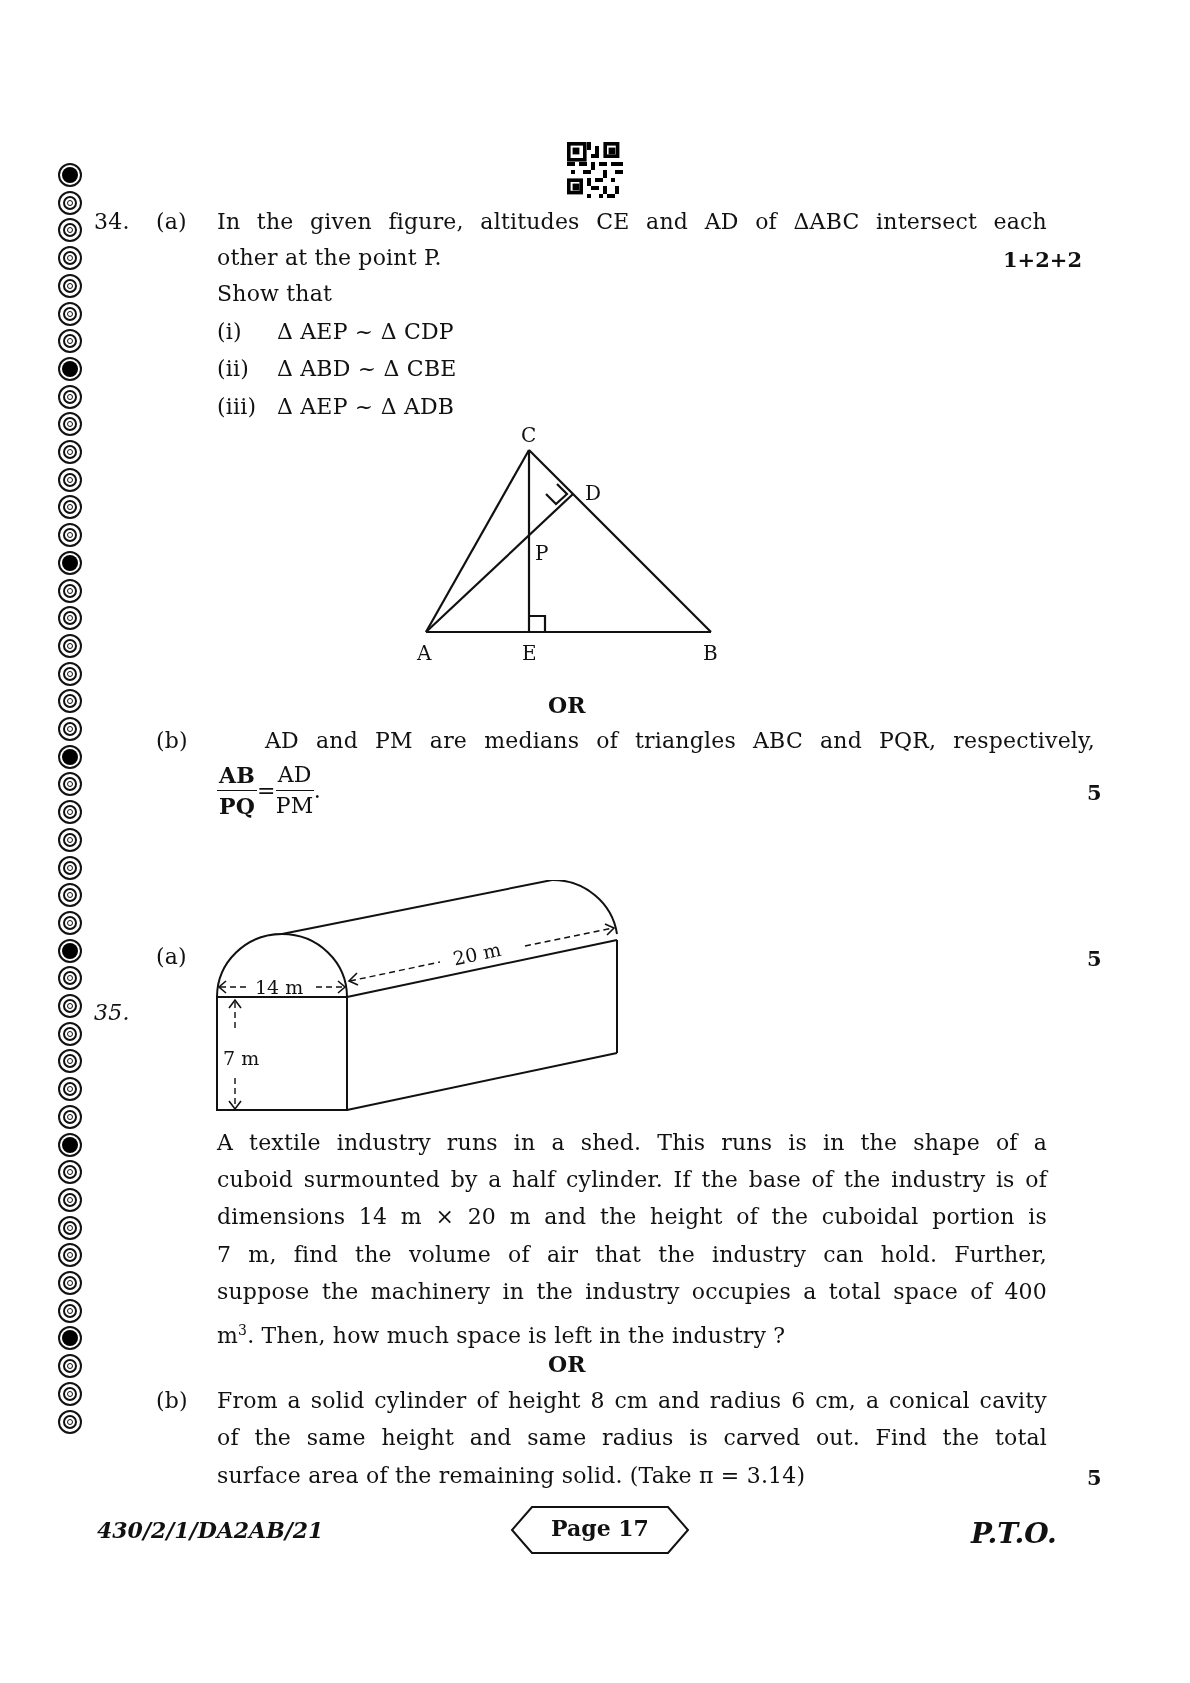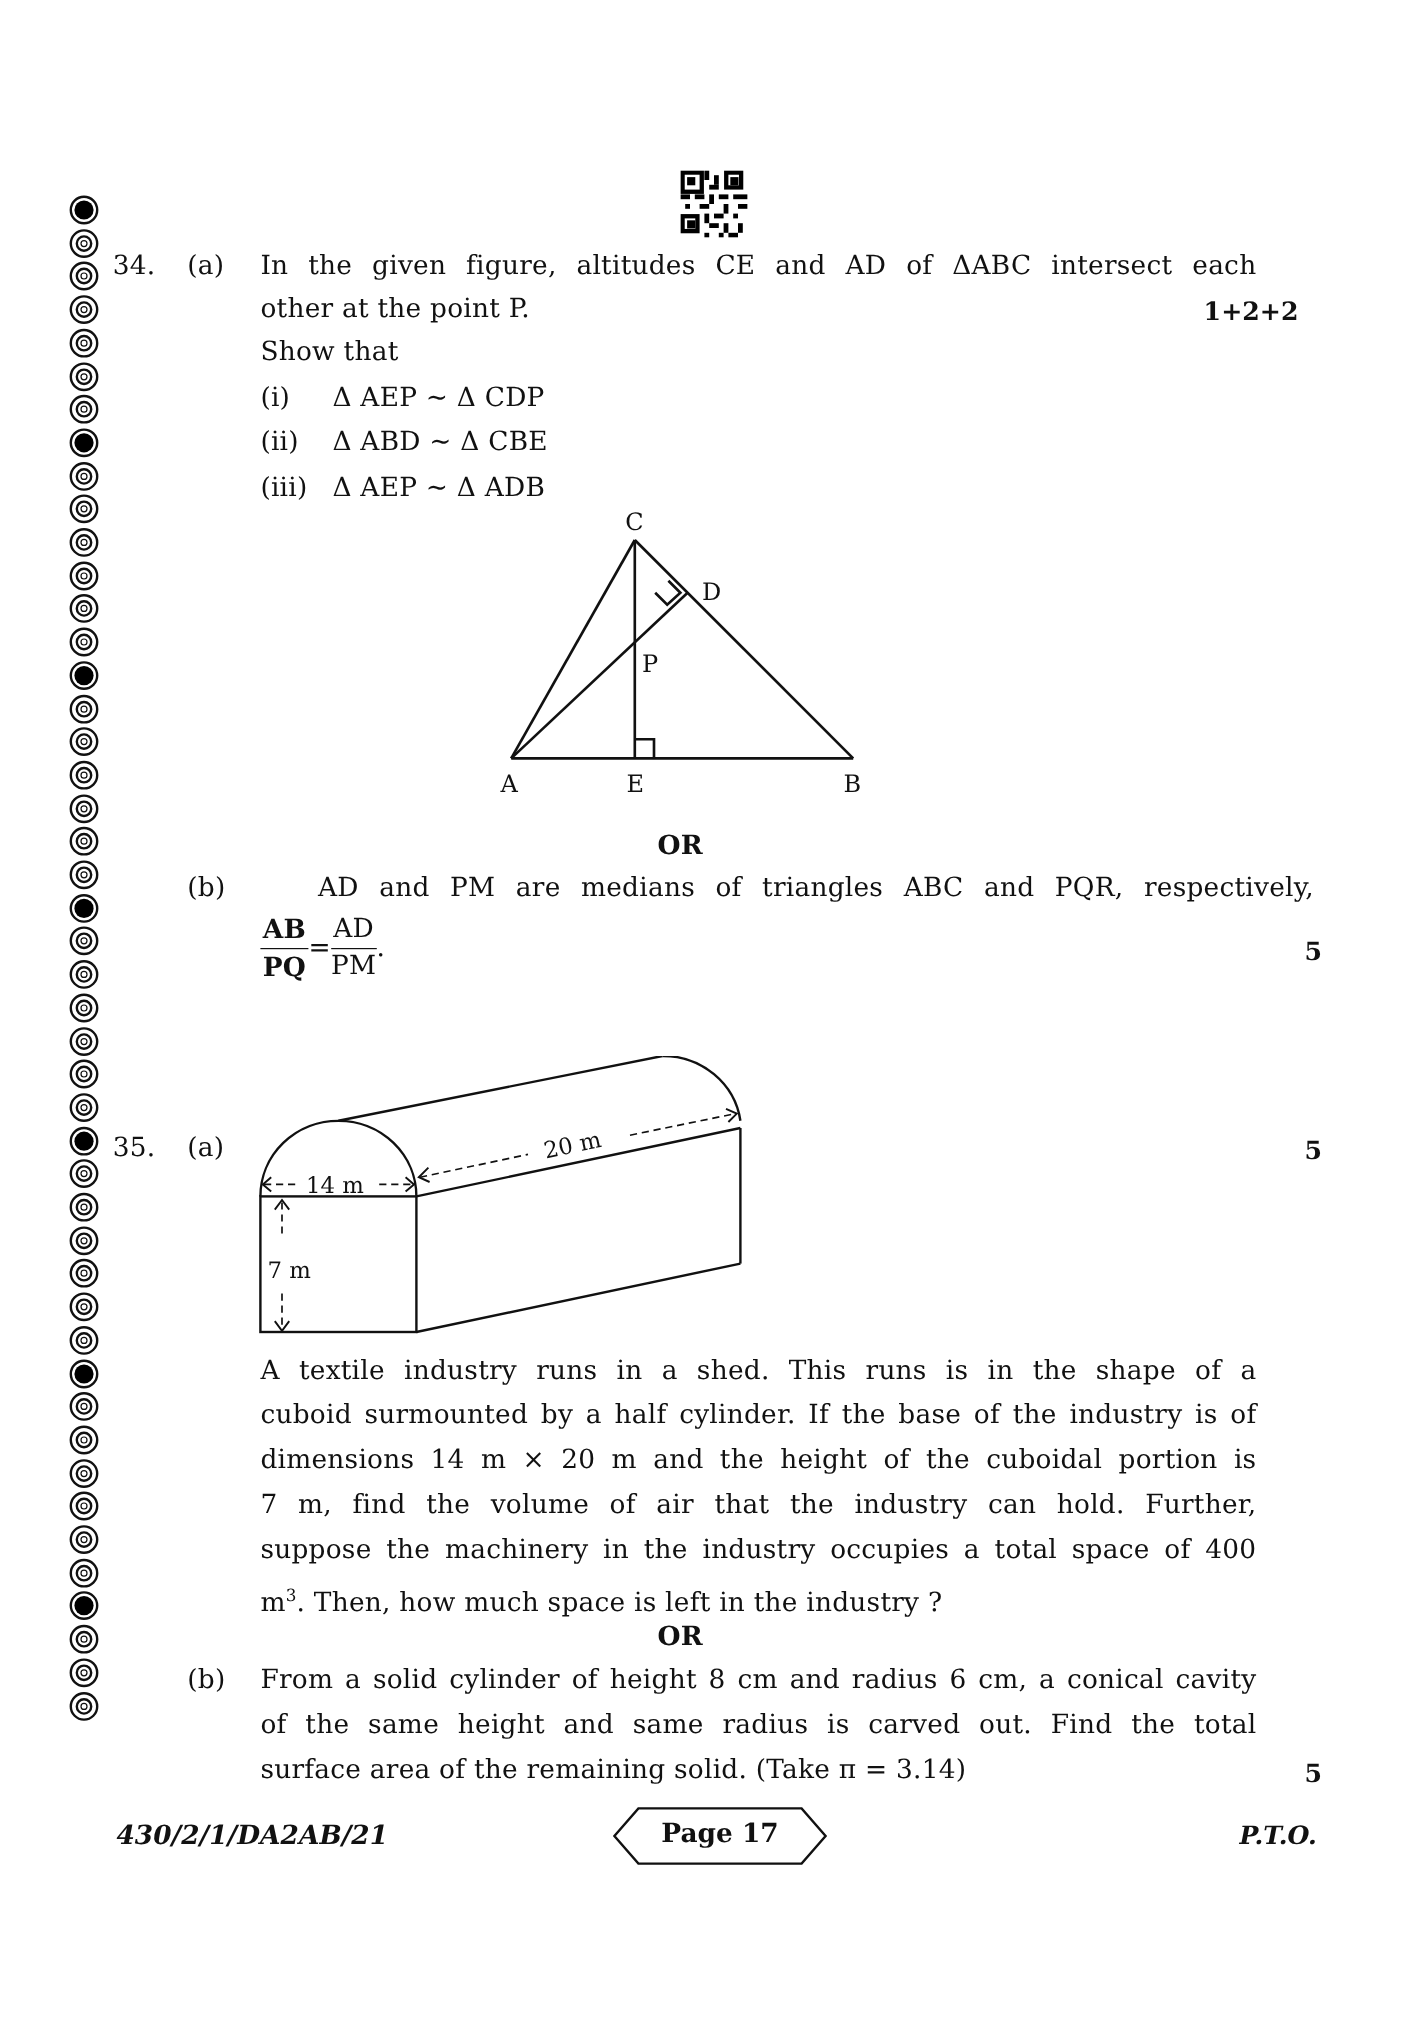--- a/index.html
+++ b/index.html
@@ -158,21 +158,21 @@
   <span class="frac" style="font-weight:bold;">
     <span class="num">AB</span>
     <span class="den">PQ</span>
   </span><span style="vertical-align:middle;">=</span><span class="frac">
     <span class="num">AD</span>
     <span class="den">PM</span>
   </span><span style="vertical-align:middle;">.</span>
 </div>
 <div class="abs marks" style="left:1087px; top:776px; line-height:34px;">5</div>
 
-<div class="abs body-text" style="left:94px; top:940px; line-height:34px;">35.</div>
+<div class="abs body-text" style="left:94px; top:996px; line-height:34px;font-style:italic;">35.</div>
 <div class="abs body-text" style="left:156px; top:940px; line-height:34px;">(a)</div>
 <div class="abs marks" style="left:1087px; top:942px; line-height:34px;">5</div>
 
 <div class="abs" style="left:190px; top:880px; width:460px; height:240px;">
   <svg width="460" height="240" viewBox="0 0 460 240">
     <g stroke="#111" stroke-width="2" fill="none">
       <rect x="27" y="117" width="130" height="113"></rect>
       <path d="M27,117 A65,63 0 0 1 157,117"></path>
       <line x1="157" y1="117" x2="427" y2="60"></line>
       <line x1="157" y1="230" x2="427" y2="173"></line>
@@ -221,13 +221,13 @@
 <div class="abs body-text" style="left:217px; top:1459px; line-height:34px;">surface area of the remaining solid. (Take π = 3.14)</div>
 <div class="abs marks" style="left:1087px; top:1461px; line-height:34px;">5</div>
 
 <div class="abs bold" style="left:97px; top:1517px; font-size:22px;font-style:italic;">430/2/1/DA2AB/21</div>
 <div class="page-badge">
   <svg width="180" height="50" viewBox="0 0 180 50">
     <polygon points="22,2 158,2 178,25 158,48 22,48 2,25" fill="#fff" stroke="#111" stroke-width="2"></polygon>
   </svg>
   <span>Page 17</span>
 </div>
-<div class="abs bold" style="left:1033px; top:1517px; font-size:21px; font-style:italic;">P.T.O.</div>
+<div class="abs bold" style="left:971px; top:1517px; font-size:28px; font-style:italic;">P.T.O.</div>
 
 </body></html>

